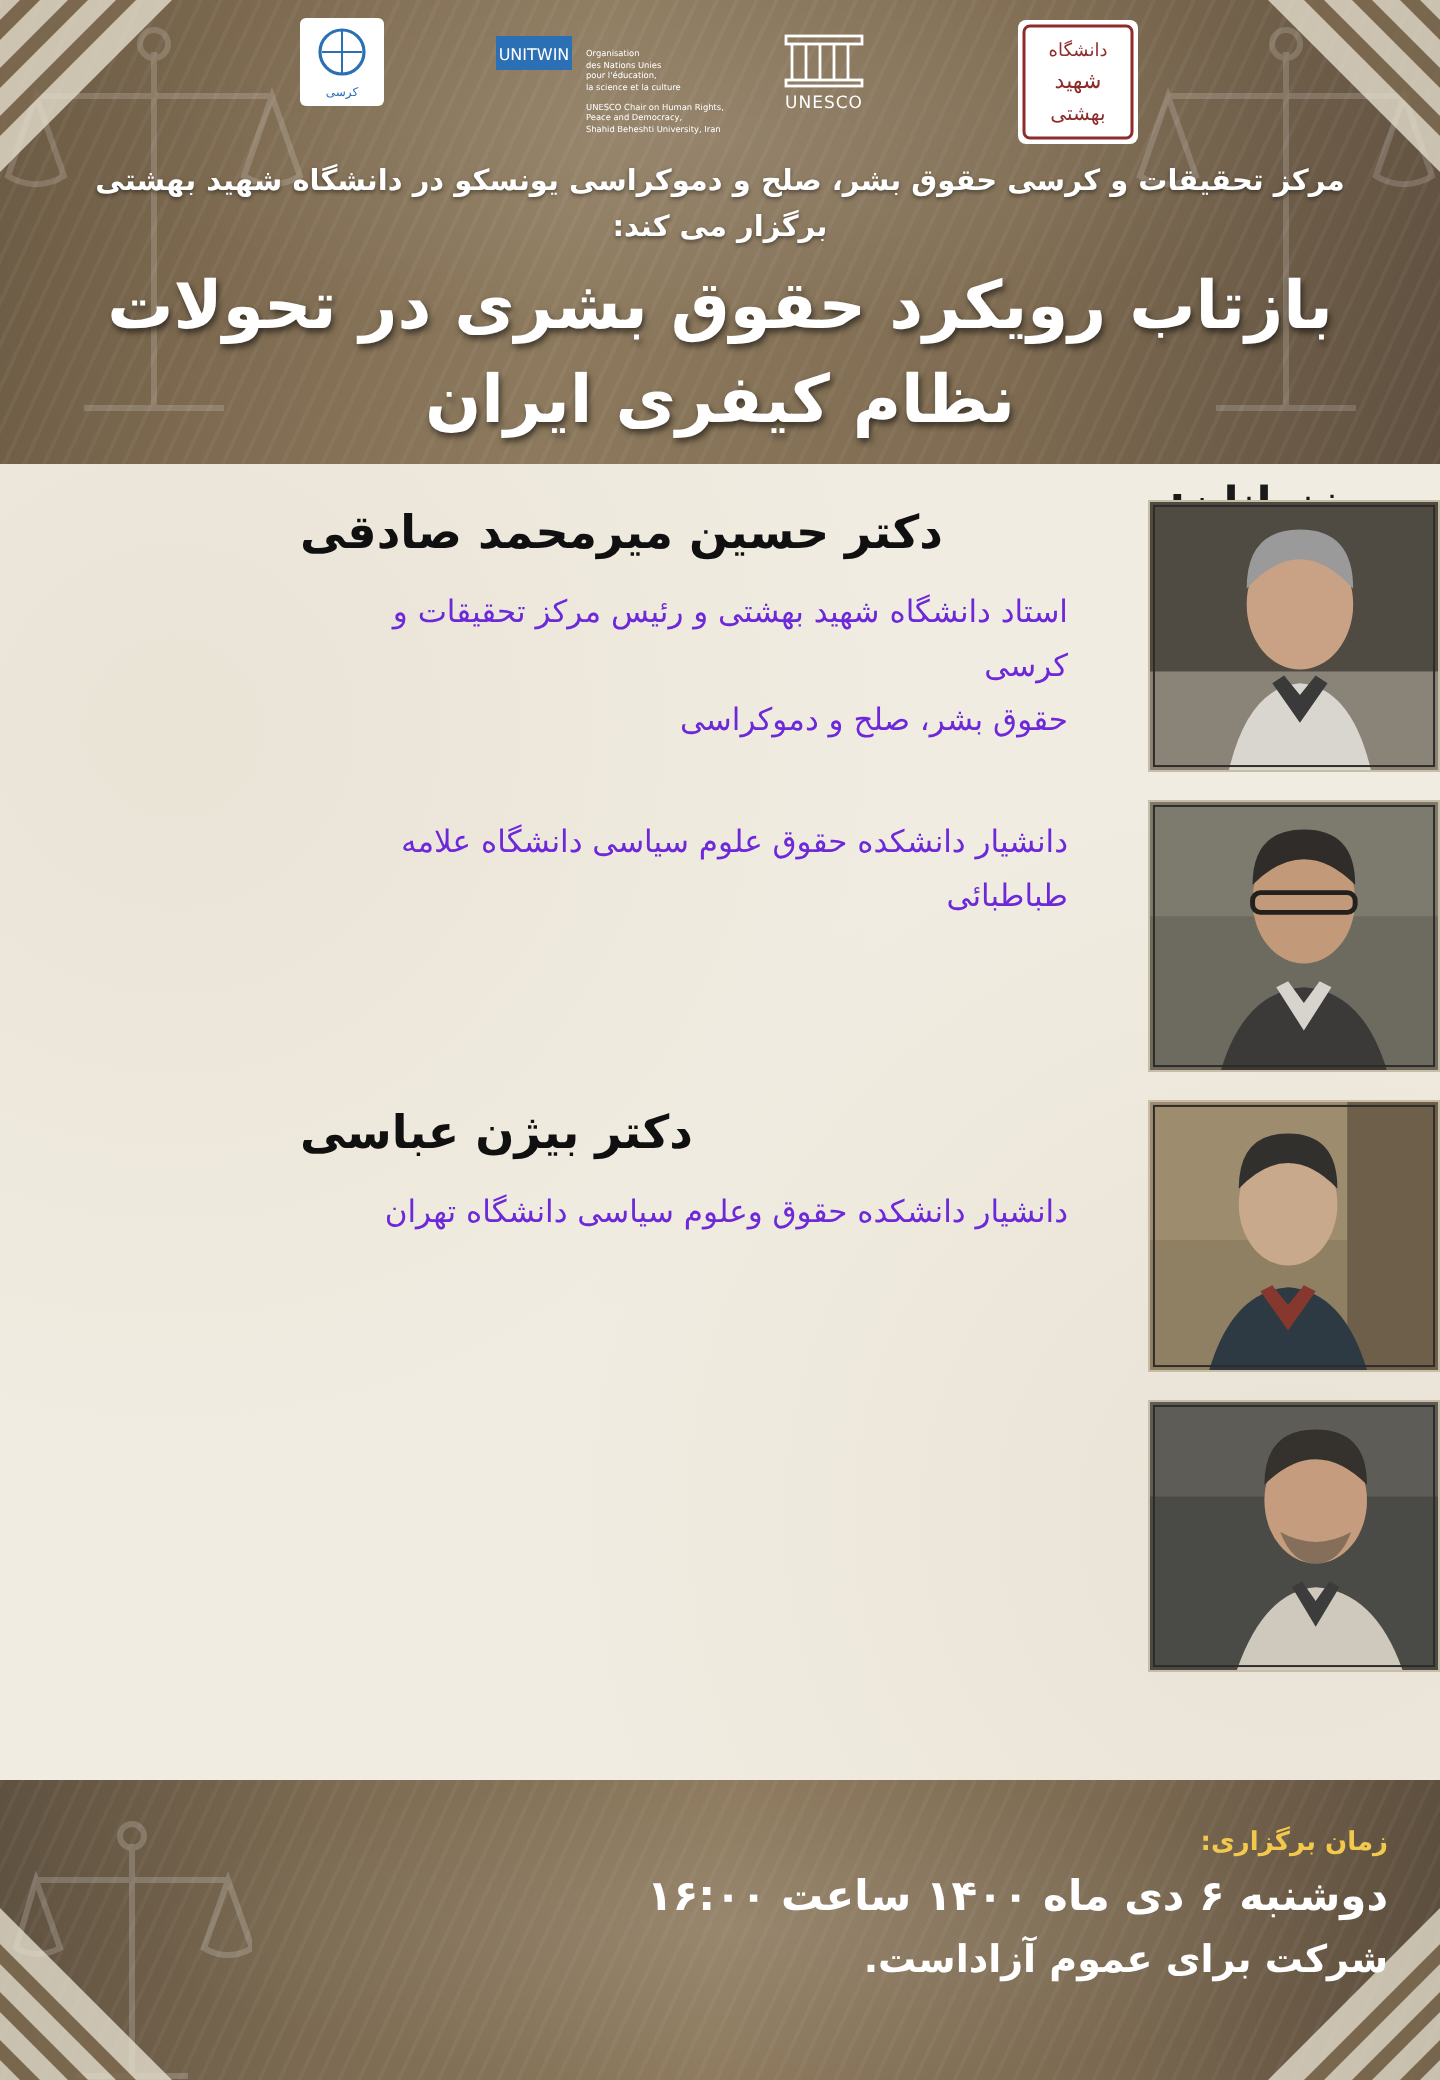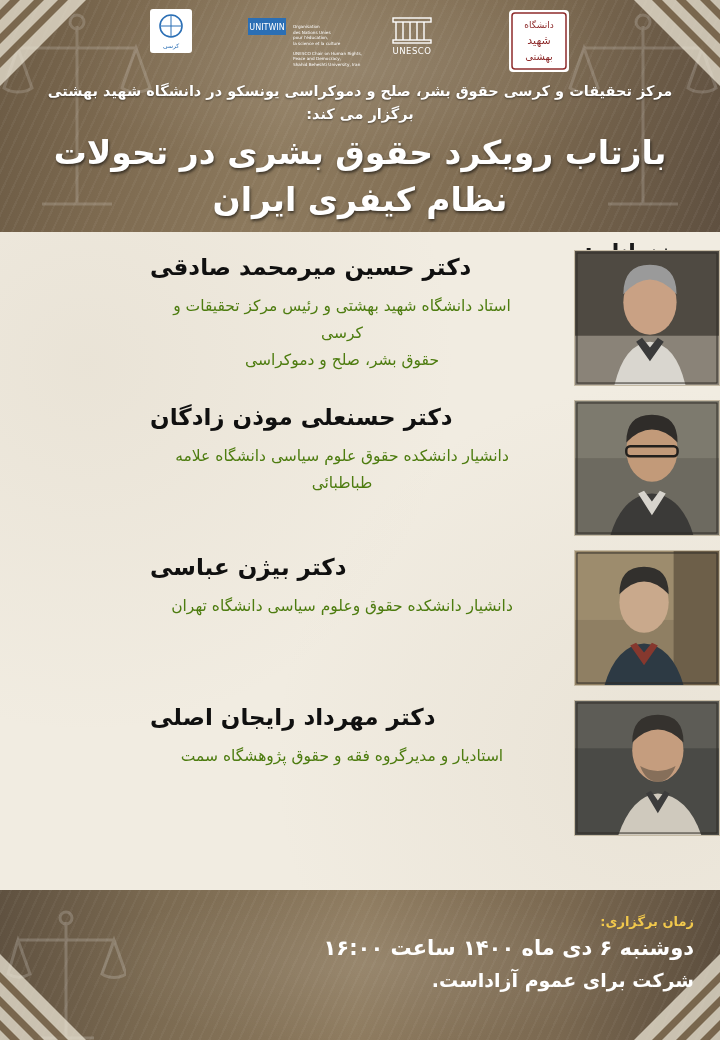--- a/index.html
+++ b/index.html
@@ -102,22 +102,22 @@
     overflow: hidden; position: relative;
     background: #6d6156;
   }
   .sp-photo svg { display: block; width: 100%; height: 100%; }
   .sp-text { flex: 1 1 auto; padding-right: 24px; text-align: left; padding-left: 10px;}
   .sp-name {
     font-size: 23px; font-weight: bold; color: #101010; line-height: 1.5;
     text-align: left; direction: rtl;
   }
   .sp-aff {
-    margin-top: 8px; font-size: 15.5px; color: #4d7c0f; line-height: 1.75;
-    text-align: center; direction: rtl;
+    margin-top: 8px; font-size: 15.5px; color: #6d28d9; line-height: 1.75;
+    text-align: right; direction: rtl;
   }
 
   .sec-line {
     position: absolute; top: 620px; right: 0; width: 720px;
     text-align: center; z-index: 3;
     font-size: 17px; color: #111; direction: rtl;
   }
   .sec-line b { font-weight: bold; }
   .sec-bullet { color: #3a3a3a; font-size: 15px; }
 
@@ -289,21 +289,20 @@
           <rect y="0" width="146" height="58" fill="#7d7a6e"></rect>
           <ellipse cx="78" cy="50" rx="26" ry="32" fill="#c29a79"></ellipse>
           <path d="M52 42 q26 -26 52 0 q0 -28 -26 -28 q-26 0 -26 28 Z" fill="#2f2c29"></path>
           <rect x="52" y="46" width="52" height="10" rx="4" fill="none" stroke="#23201d" stroke-width="2.5"></rect>
           <path d="M36 136 q12 -40 42 -42 q30 2 42 42 Z" fill="#3b3a38"></path>
           <path d="M64 94 l14 22 l14 -22 l-6 -3 l-8 11 l-8 -11 Z" fill="#d7d4cd"></path>
           <rect x="2" y="2" width="142" height="132" fill="none" stroke="#2f2b26" stroke-width="1"></rect>
         </svg>
       </div>
       <div class="sp-text">
-        <div class="sp-name">دکتر حسنعلی موذن زادگان</div>
         <div class="sp-aff">
           <div>دانشیار دانشکده حقوق علوم سیاسی دانشگاه علامه طباطبائی</div>
         </div>
       </div>
     </div>
 
     <div class="speaker" style="top: 318px;">
       <div class="sp-photo">
         <svg viewBox="0 0 146 136" preserveAspectRatio="none">
           <rect width="146" height="136" fill="#8f7f63"></rect>
@@ -330,26 +329,20 @@
           <rect width="146" height="136" fill="#4a4a46"></rect>
           <rect x="0" y="0" width="146" height="48" fill="#5d5c56"></rect>
           <ellipse cx="84" cy="50" rx="26" ry="32" fill="#c59d7e"></ellipse>
           <path d="M58 42 q26 -26 52 0 q0 -28 -26 -28 q-26 0 -26 28 Z" fill="#35322e"></path>
           <path d="M66 66 q18 10 36 0 q-6 16 -18 16 q-12 0 -18 -16 Z" fill="#6b5b4c" opacity=".7"></path>
           <path d="M44 136 q14 -40 40 -42 q30 2 44 42 Z" fill="#cfc9bd"></path>
           <path d="M72 94 l12 20 l12 -20 l-5 -3 l-7 10 l-7 -10 Z" fill="#3c3c3c"></path>
           <rect x="2" y="2" width="142" height="132" fill="none" stroke="#2f2b26" stroke-width="1"></rect>
         </svg>
       </div>
-      <div class="sp-text">
-        <div class="sp-name">دکتر مهرداد رایجان اصلی</div>
-        <div class="sp-aff">
-          <div>استادیار و مدیرگروه فقه و حقوق پژوهشگاه سمت</div>
-        </div>
-      </div>
     </div>
 
   </div>
 
   <div class="footer">
     <svg class="wm-f" viewBox="0 0 120 140">
       <g fill="none" stroke="#ffffff" stroke-width="3">
         <line x1="60" y1="16" x2="60" y2="132"></line>
         <line x1="12" y1="34" x2="108" y2="34"></line>
         <circle cx="60" cy="12" r="6"></circle>

